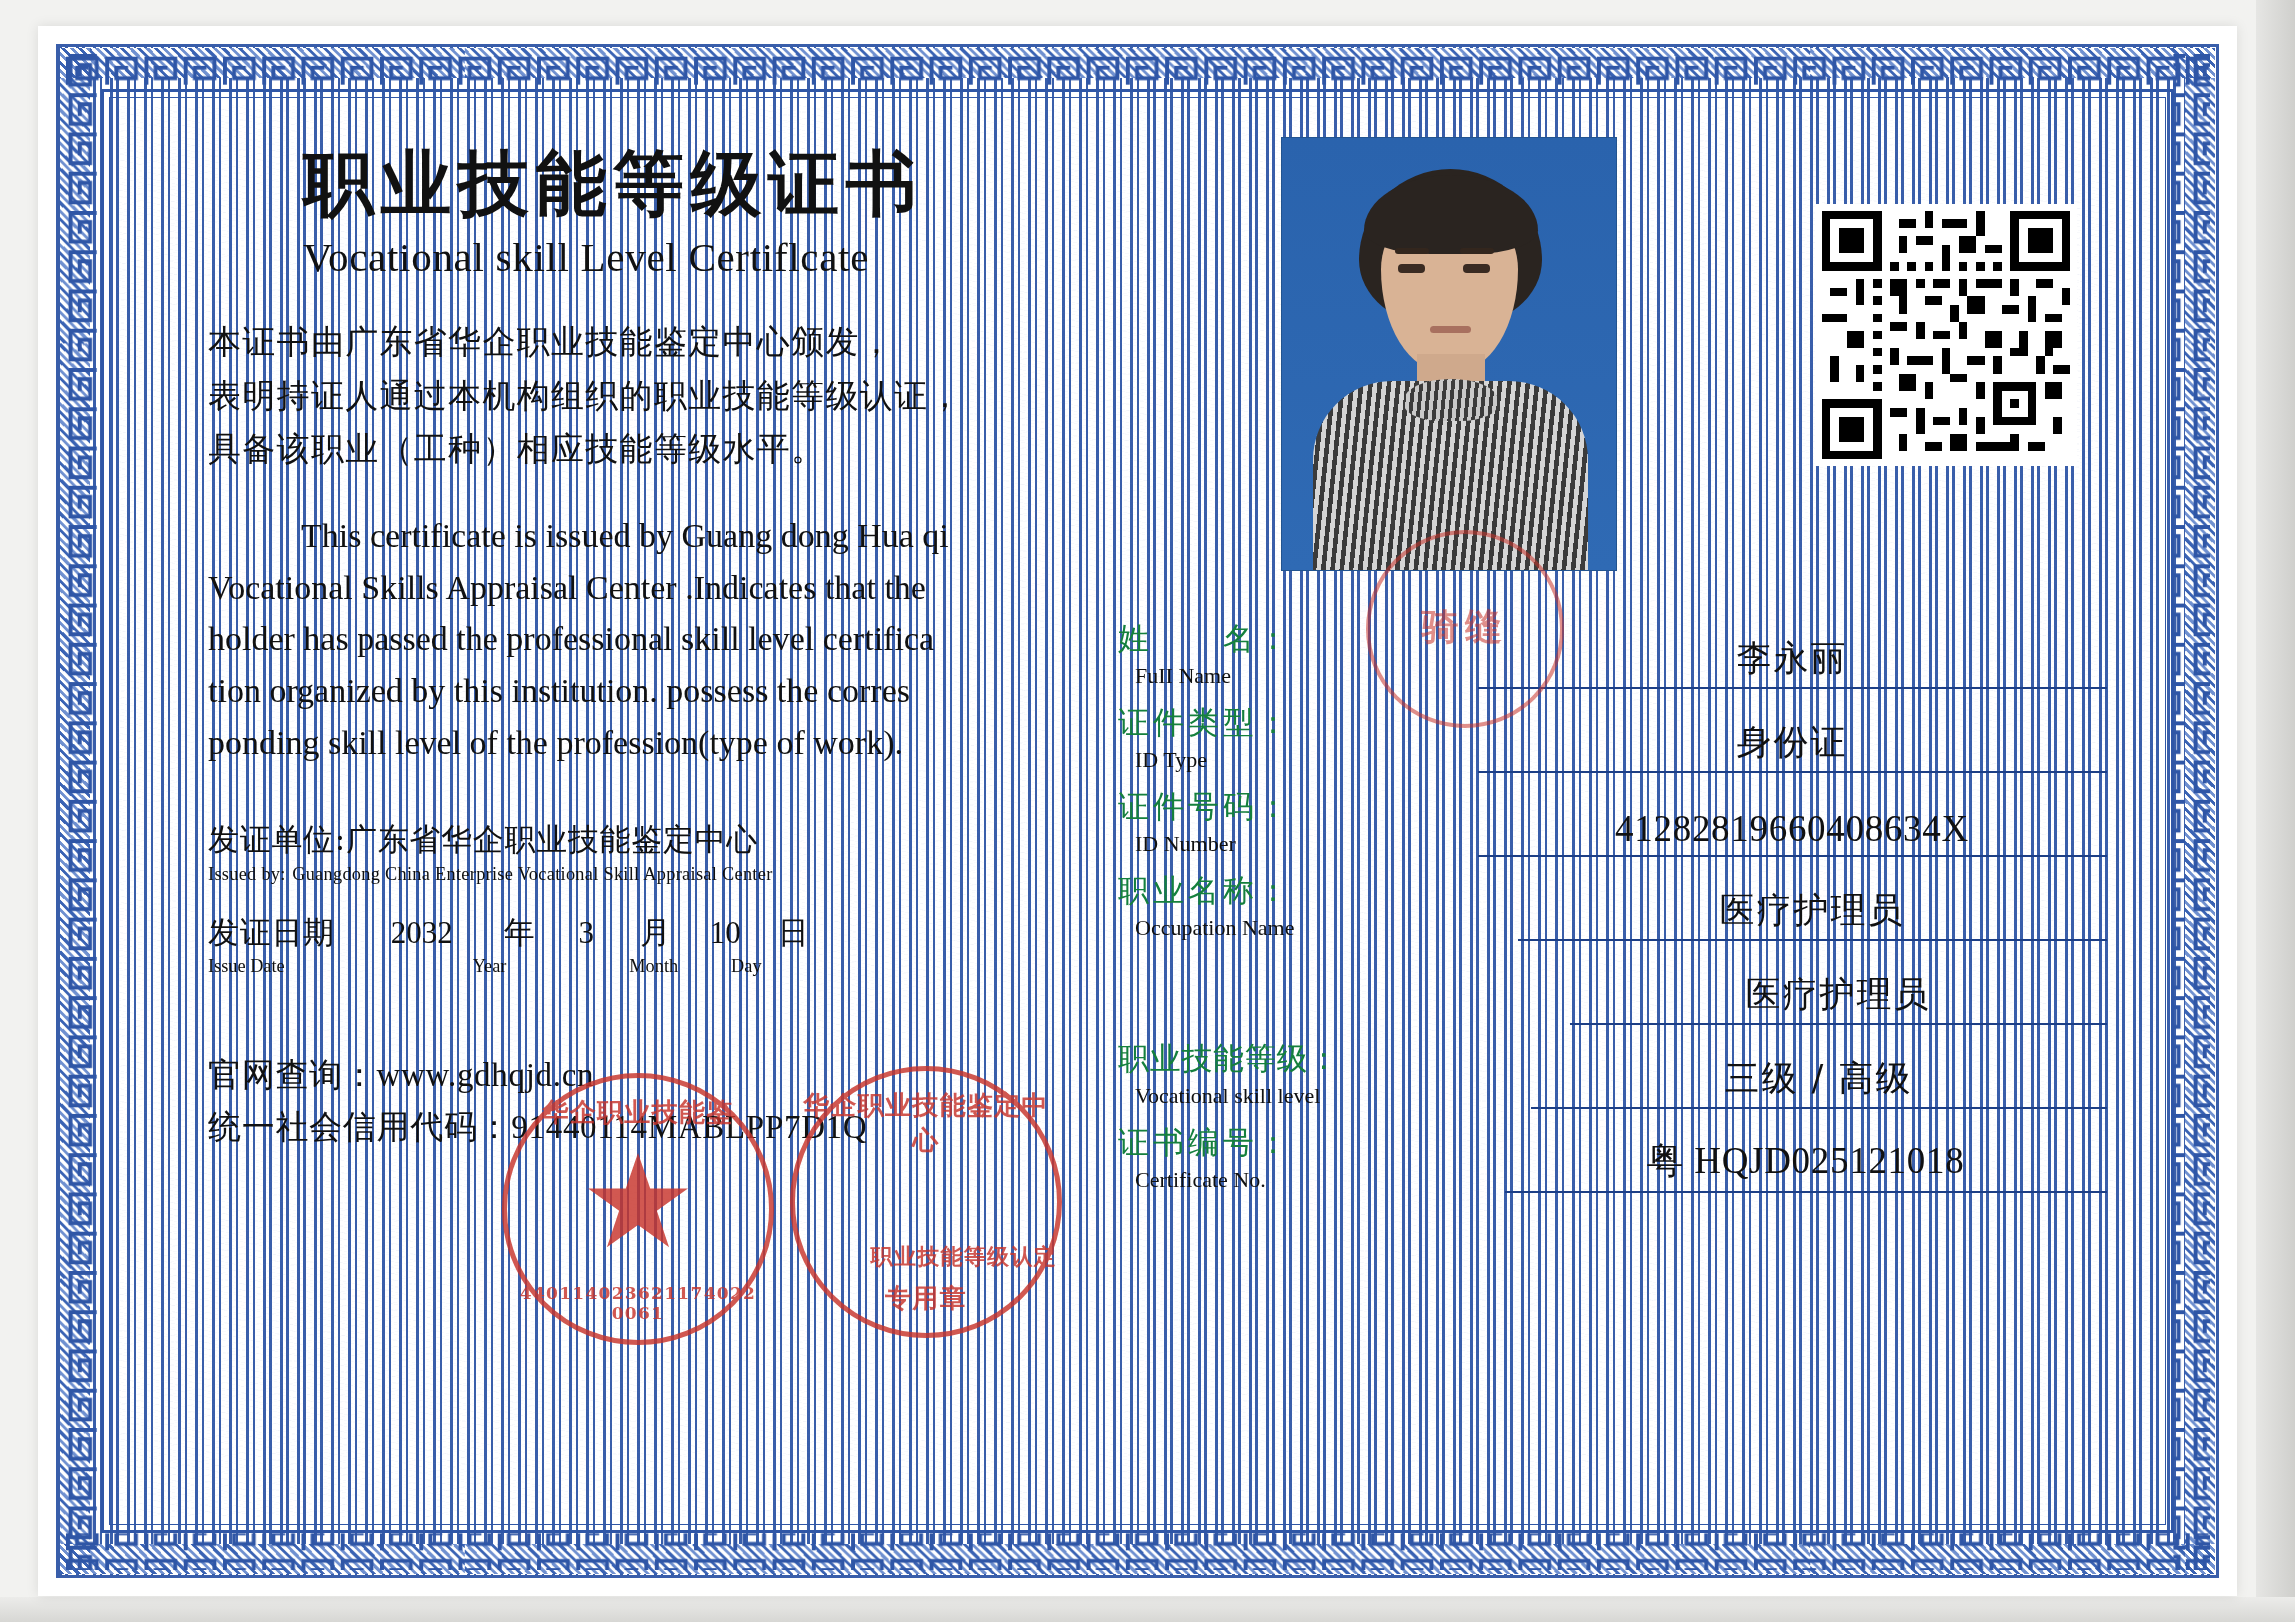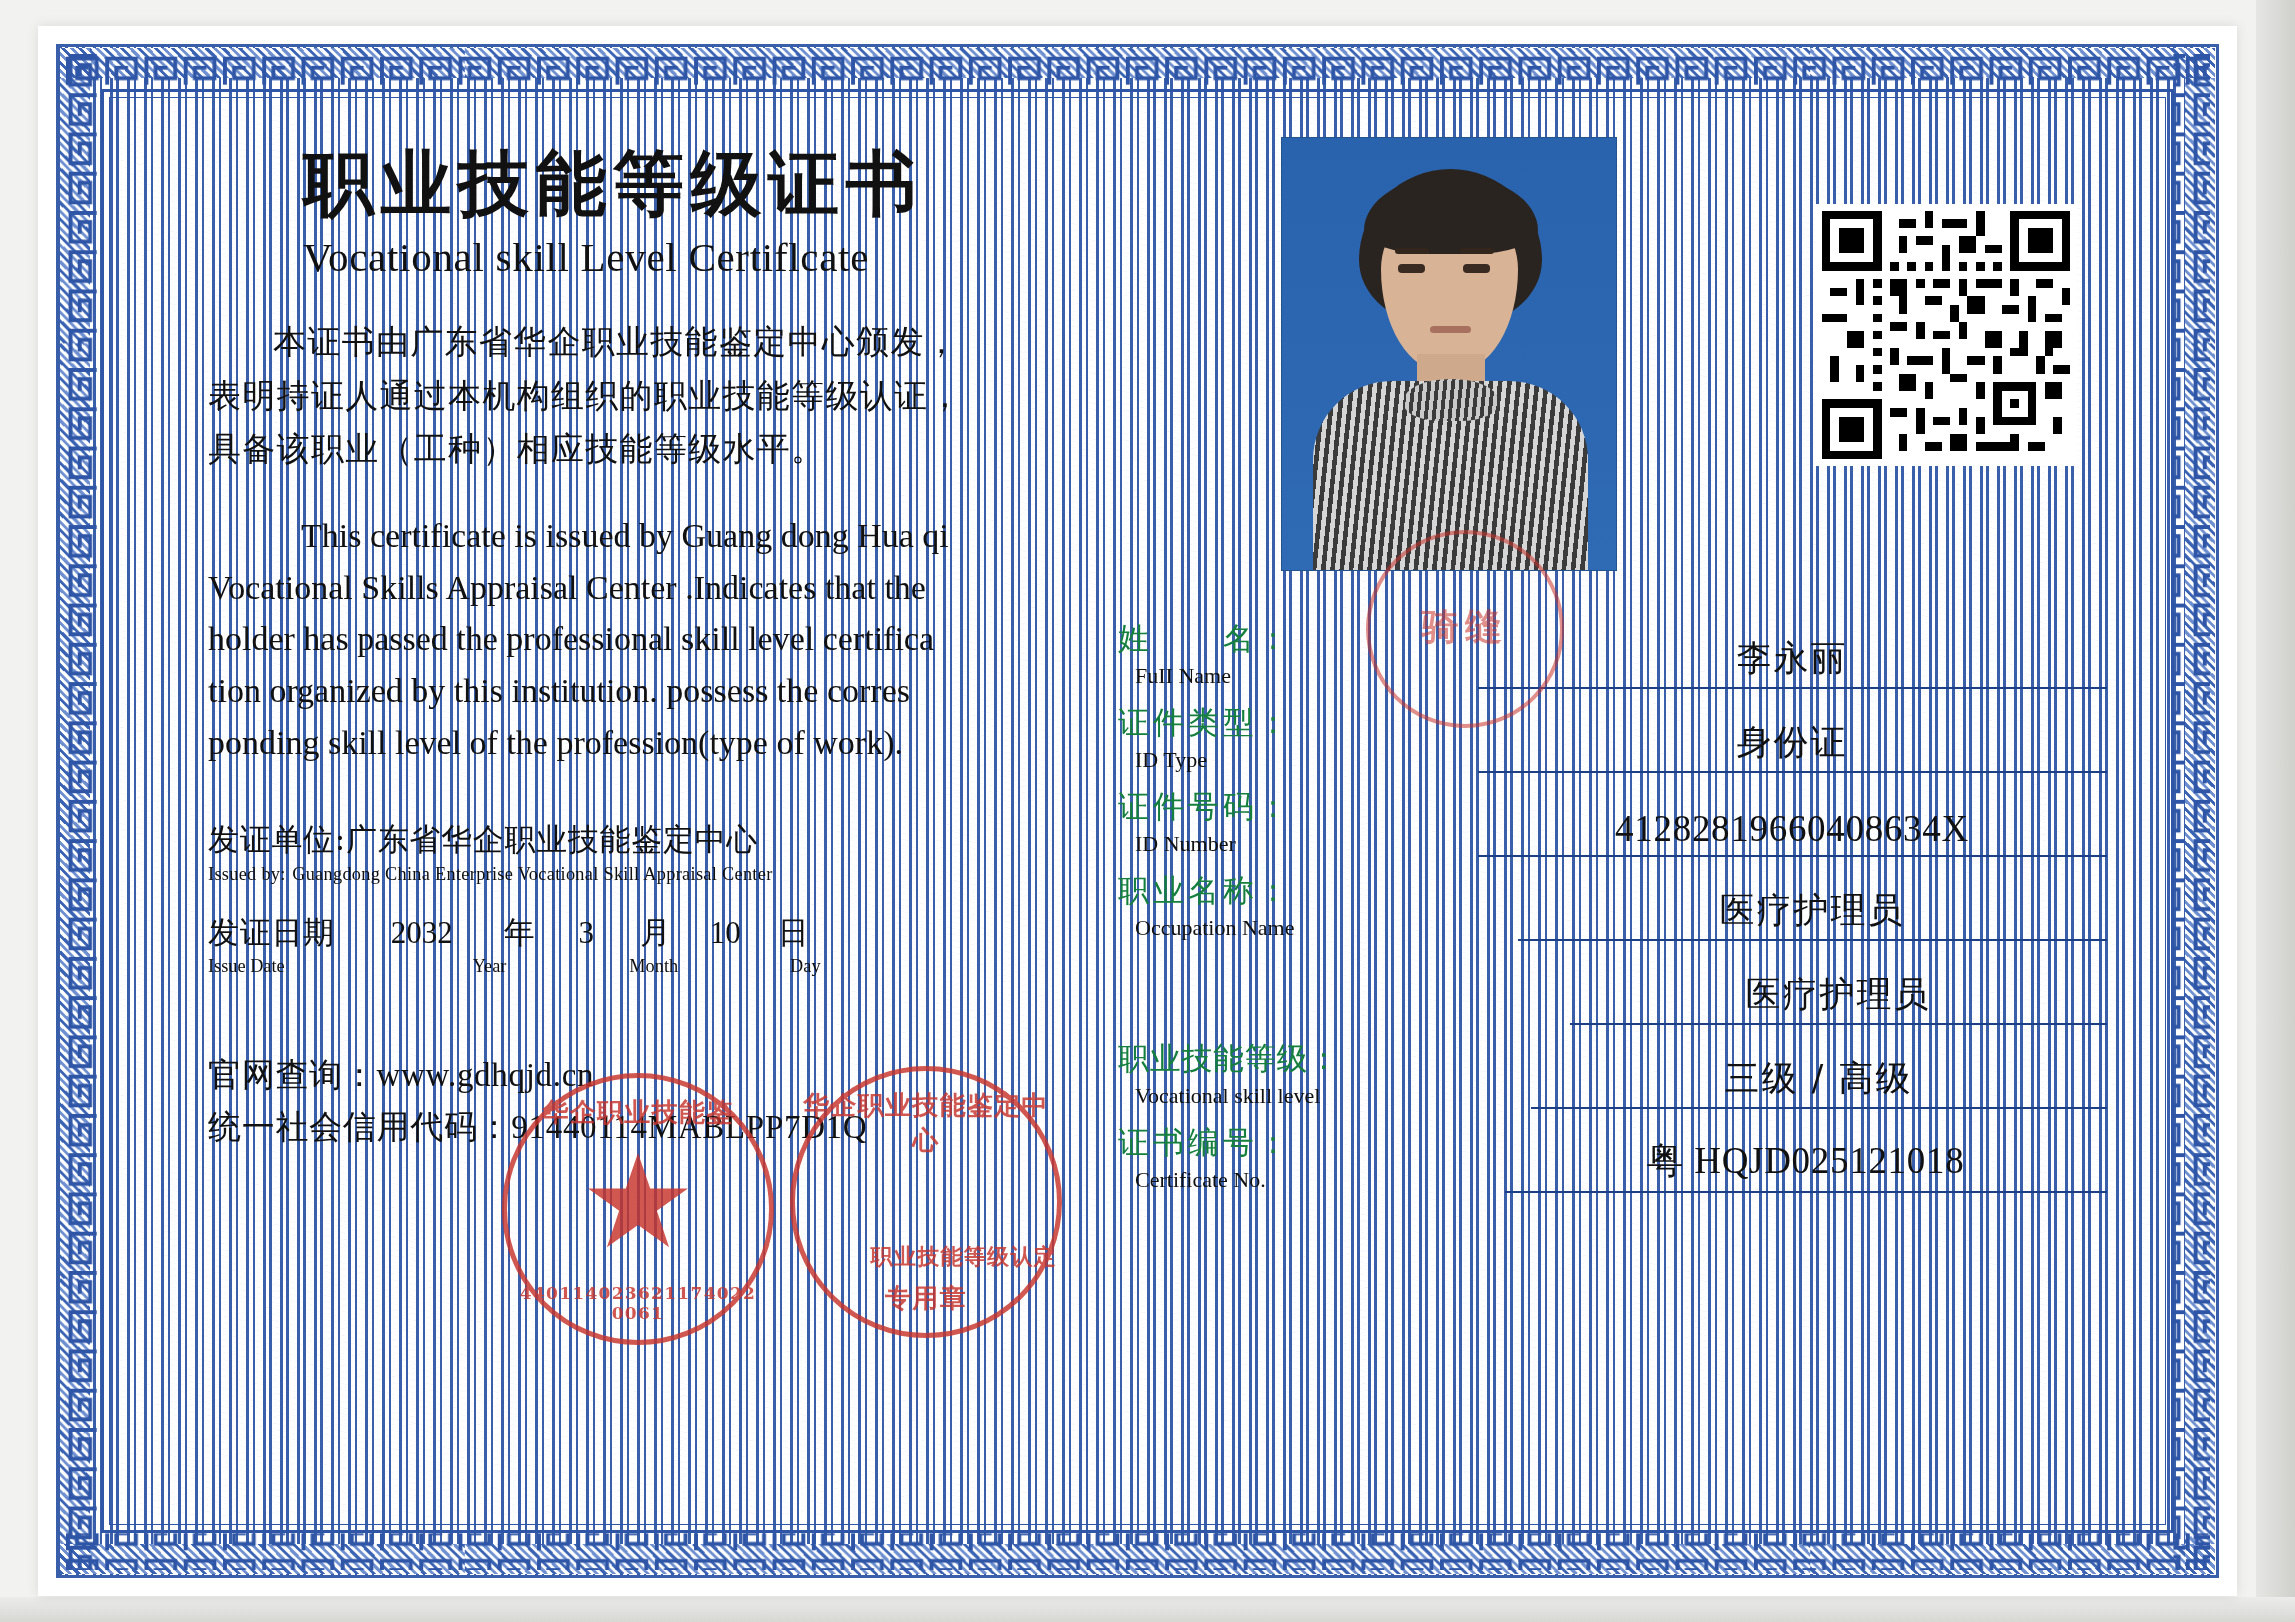--- a/index.html
+++ b/index.html
@@ -128,21 +128,21 @@
   }
 
   .para-cn {
     margin-top: 34px;
     font-family: "DejaVu Serif", serif;
     font-size: 33px;
     color: #111;
     line-height: 1.62;
     letter-spacing: 1.3px;
   }
-  .para-cn .indent { margin-left: 65px; display: inline-block; }
+  .para-cn .indent { display: inline-block; }
 
   .para-en {
     margin-top: 34px;
     font-family: "Liberation Serif", serif;
     font-size: 34px;
     color: #111;
     line-height: 1.52;
   }
   .para-en .indent { margin-left: 65px; display: inline-block; padding-left: 28px; }
 
@@ -455,21 +455,21 @@
           <span class="lbl-cn" style="margin-left:51px;">年</span>
           <span class="val" style="margin-left:43px;">3</span>
           <span class="lbl-cn" style="margin-left:46px;">月</span>
           <span class="val" style="margin-left:38px;">10</span>
           <span class="lbl-cn" style="margin-left:37px;">日</span>
         </div>
         <div class="date-sub">
           <span>Issue  Date</span>
           <span style="margin-left:188px;">Year</span>
           <span style="margin-left:123px;">Month</span>
-          <span style="margin-left:112px;">Day</span>
+          <span style="margin-left:53px;">Day</span>
         </div>
       </div>
 
       <div class="footer-lines">
         <div>
           <span>官网查询：</span><span class="mono">www.gdhqjd.cn</span>
         </div>
         <div>
           <span>统一社会信用代码：</span><span class="mono">91440114MABLPP7D1Q</span>
         </div>

